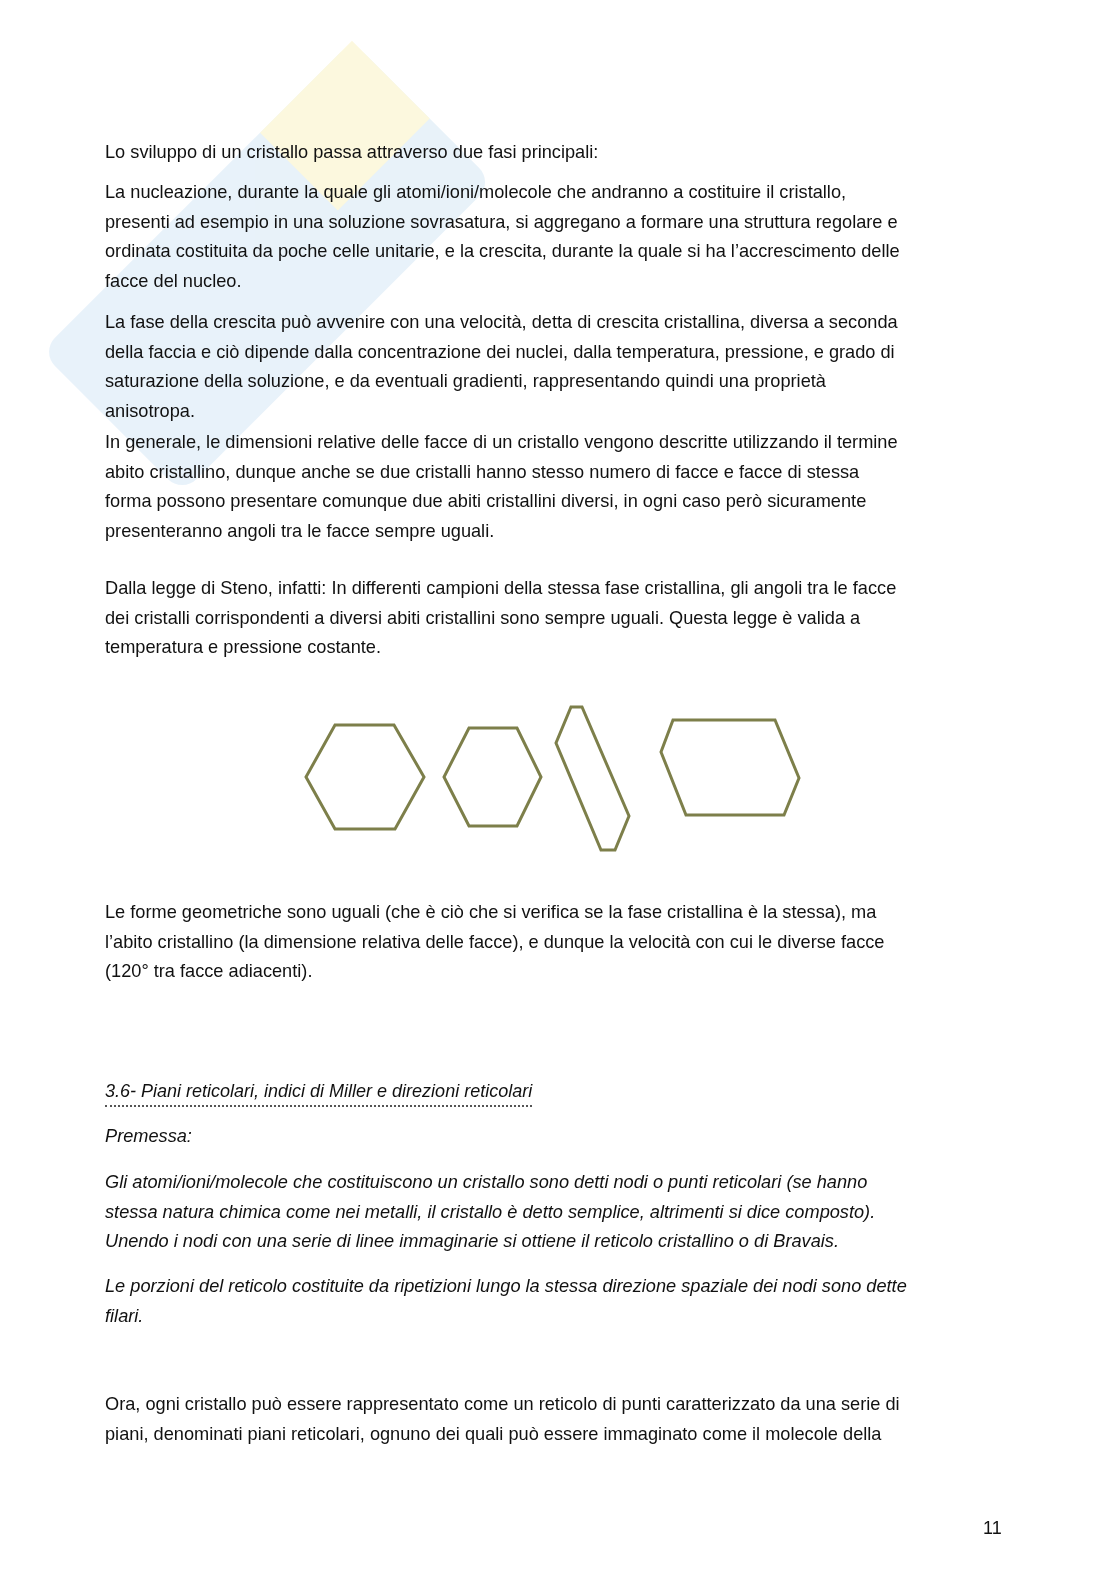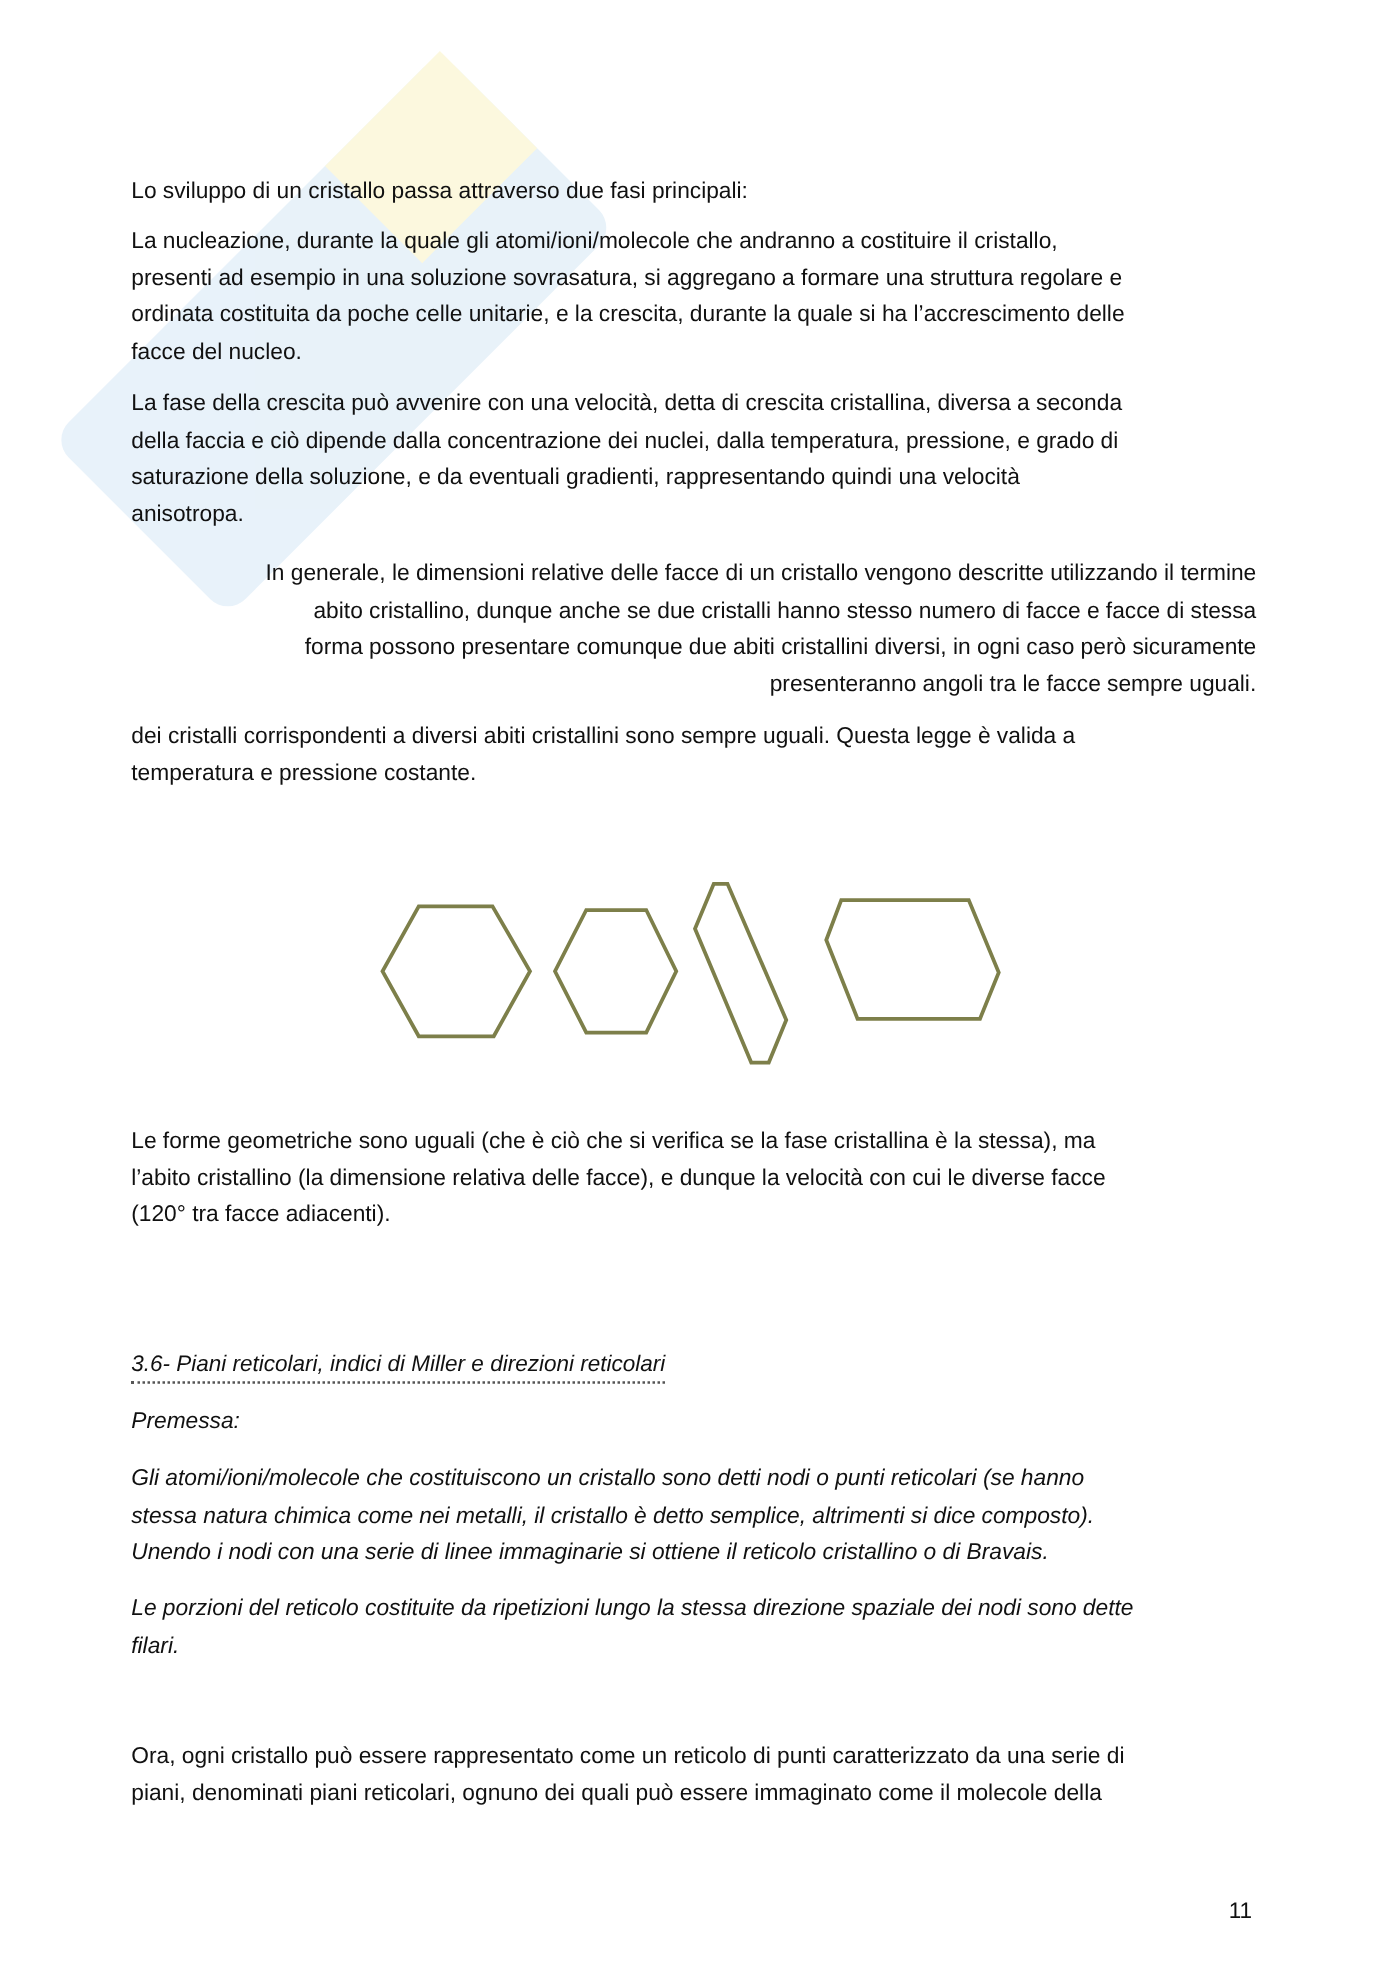--- a/index.html
+++ b/index.html
@@ -32,30 +32,31 @@
     </div>
     <div class="p" style="top: 178px;">
       <span class="ln"><b>La nucleazione</b><span>, durante la quale gli atomi/ioni/molecole che andranno a costituire il cristallo,</span></span>
       <span class="ln"><span>presenti ad esempio in una soluzione sovrasatura, si aggregano a formare una struttura regolare e</span></span>
       <span class="ln"><span>ordinata costituita da poche celle unitarie, e </span><b>la crescita</b><span>, durante la quale si ha l’accrescimento delle</span></span>
       <span class="ln"><span>facce del nucleo.</span></span>
     </div>
     <div class="p" style="top: 308px;">
       <span class="ln"><span>La fase della crescita può avvenire con una velocità, detta di </span><b>crescita cristallina</b><span>, diversa a seconda</span></span>
       <span class="ln"><span>della faccia e ciò dipende dalla concentrazione dei nuclei, dalla temperatura, pressione, e grado di</span></span>
-      <span class="ln"><span>saturazione della soluzione, e da eventuali gradienti, rappresentando quindi una </span><b>velocità</b></span>
+      <span class="ln"><span>saturazione della soluzione, e da eventuali gradienti, rappresentando quindi una </span><b>proprietà</b></span>
       <span class="ln"><b>anisotropa</b><span>.</span></span>
     </div>
-    <div class="p" style="top: 444px; text-align: right;">
+    <div class="p" style="top: 428px;">
       <span class="ln"><span>In generale, le dimensioni relative delle facce di un cristallo vengono descritte utilizzando il termine</span></span>
       <span class="ln"><b>abito cristallino</b><span>, dunque anche se due cristalli hanno stesso numero di facce e facce di stessa</span></span>
       <span class="ln"><span>forma possono presentare comunque due abiti cristallini diversi, in ogni caso però sicuramente</span></span>
       <span class="ln"><b>presenteranno angoli tra le facce sempre uguali</b><span>.</span></span>
     </div>
     <div class="p" style="top: 574px;">
+      <span class="ln"><span>Dalla </span><b>legge di Steno</b><span>, infatti: In differenti campioni della stessa fase cristallina, gli angoli tra le facce</span></span>
       <span class="ln"><span>dei cristalli corrispondenti a diversi abiti cristallini sono sempre uguali. Questa legge è valida a</span></span>
       <span class="ln"><span>temperatura e pressione costante.</span></span>
     </div>
     <div class="p" style="top: 898px;">
       <span class="ln"><span>Le forme geometriche sono uguali (che è ciò che si verifica se la fase cristallina è la stessa), ma</span></span>
       <span class="ln"><span>l’abito cristallino (la dimensione relativa delle facce), e dunque la velocità con cui le diverse facce</span></span>
       <span class="ln"><span>(120° tra facce adiacenti).</span></span>
     </div>
     <div class="p it" style="top: 1122px;">
       <span class="ln"><span>Premessa:</span></span>

